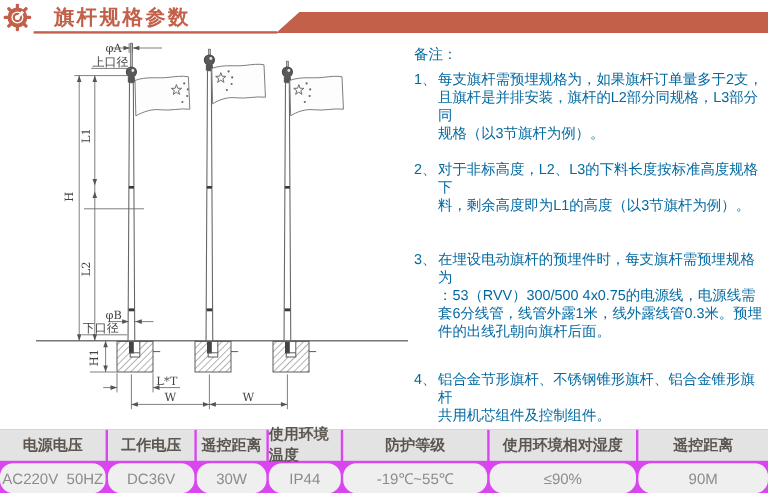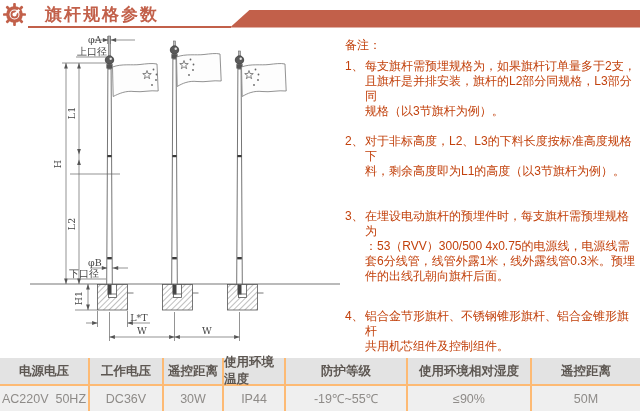--- a/index.html
+++ b/index.html
@@ -7,37 +7,37 @@
         font-family:"Liberation Sans",sans-serif;}
   
   .banner{position:absolute;left:0;top:0;width:640px;height:30px;}
   .gear{position:absolute;left:2px;top:2px;width:25px;height:25px;}
   .page-title{position:absolute;left:33px;top:3px;font-size:17px;font-weight:bold;
               color:#c2604a;letter-spacing:2px;margin-left:12px;}
   .band-line{position:absolute;left:28px;top:25.5px;width:203px;height:2px;background:#c2604a;}
   .band-trap{position:absolute;left:230px;top:9.5px;width:410px;height:18px;background:#c2604a;
              clip-path:polygon(0 100%,20px 0,100% 0,100% 100%);}
   
-  .notes{position:absolute;left:345px;top:38px;width:294px;color:#c2410c;font-size:12px;line-height:15px;}
+  .notes{position:absolute;left:345px;top:38px;width:294px;color:#0369a1;font-size:12px;line-height:15px;}
   .notes-heading{margin-bottom:4px;}
   .note{display:grid;grid-template-columns:20px 1fr;}
   .note-text{white-space:pre-line;}
   .mt1{margin-top:6px}.mt2{margin-top:15px}.mt3{margin-top:30px}.mt4{margin-top:25px}
   
   .diagram{position:absolute;left:0;top:28px;width:345px;height:327px;}
   .dimtxt{font-family:"DejaVu Serif","Liberation Serif",serif;font-size:9.5px;fill:#444;}
   .dimtxt-cn{font-family:"DejaVu Serif","Liberation Serif",serif;font-size:10px;fill:#444;}
   
   .spec-table{position:absolute;left:0;top:358px;width:640px;
               display:grid;grid-template-columns:88px 72px 58px 60px 120px 122px 1fr;
-              grid-template-rows:26px 25px;column-gap:2px;row-gap:2px;background:#fdba74;}
+              grid-template-rows:26px 25px;column-gap:2px;row-gap:2px;background:#d946ef;}
   .th{background:#e3e3e3;color:#5c5651;font-weight:bold;font-size:12.5px;
       display:flex;align-items:center;justify-content:center;}
   .td{background:#efefef;color:#8e8b88;font-size:12.5px;
-      display:flex;align-items:center;justify-content:center;white-space:pre;}
+      display:flex;align-items:center;justify-content:center;white-space:pre;border-radius:11px;}
 </style>
 </head>
 <body>
 
 <div class="page">
 
   <div class="banner">
     <svg class="gear" viewBox="0 0 24 24">
       <g fill="#c2604a">
         <rect x="10.7" y="1" width="2.6" height="5" rx="0.9"></rect>
@@ -246,16 +246,16 @@
     <div class="th">使用环境温度</div>
     <div class="th">防护等级</div>
     <div class="th">使用环境相对湿度</div>
     <div class="th">遥控距离</div>
     <div class="td">AC220V  50HZ</div>
     <div class="td">DC36V</div>
     <div class="td">30W</div>
     <div class="td">IP44</div>
     <div class="td">-19℃~55℃</div>
     <div class="td">≤90%</div>
-    <div class="td">50M</div>
+    <div class="td">90M</div>
   </div>
 
 </div>
 
 </body></html>

